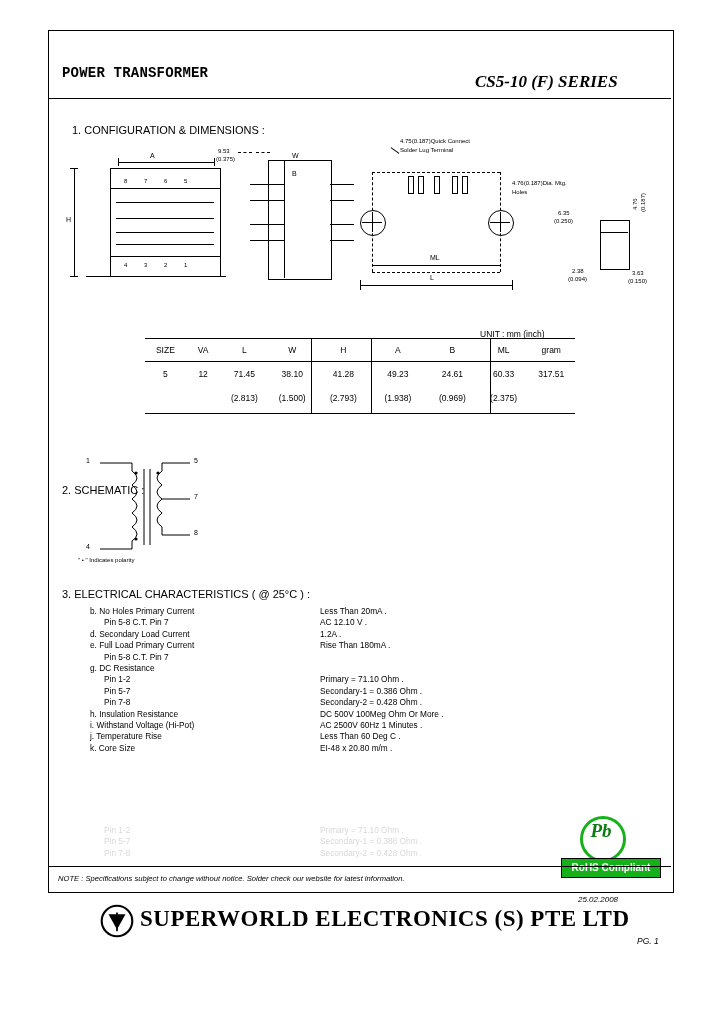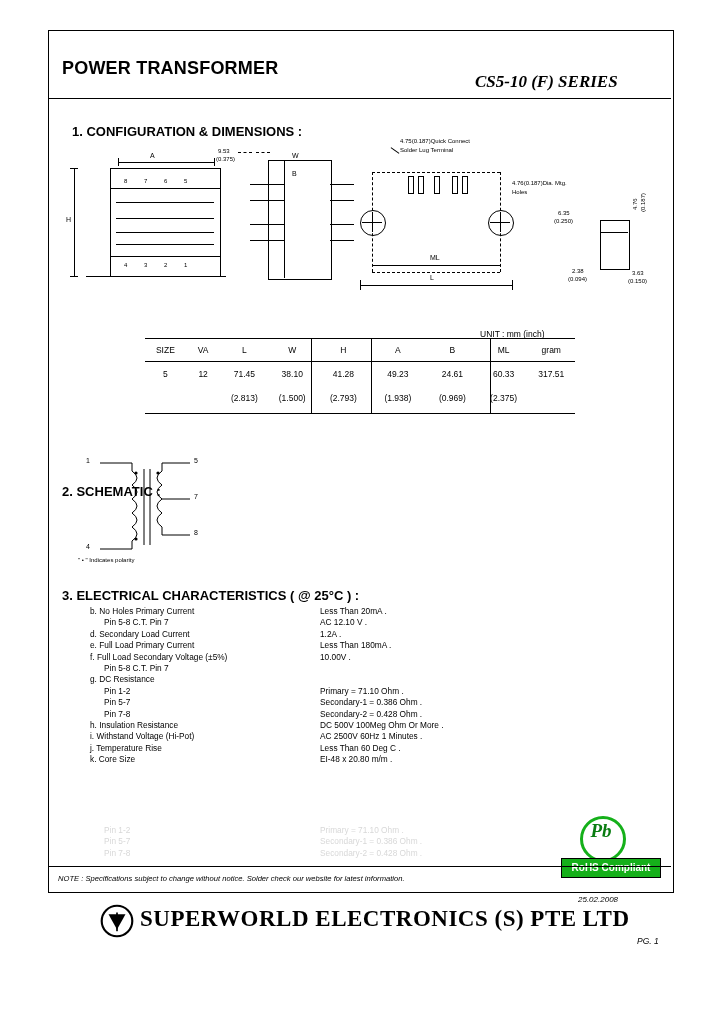--- a/index.html
+++ b/index.html
@@ -1,22 +1,22 @@
 <!DOCTYPE html>
 <html><head>
 <meta charset="utf-8">
 <style>
   html,body{margin:0;padding:0;background:#fff;}
   body{width:720px;height:1012px;font-family:"Liberation Sans",sans-serif;color:#000;position:relative;}
   .page{position:absolute;left:0;top:0;width:720px;height:1012px;background:#fff;}
   .frame{position:absolute;left:48px;top:30px;width:624px;height:861px;border:1px solid #000;}
-  .title{position:absolute;left:62px;top:58px;font-size:18px;font-weight:bold;letter-spacing:.2px;}
+  .title{position:absolute;left:62px;top:65px;font-size:14px;font-weight:bold;letter-spacing:.2px;font-family:Liberation Mono, monospace;}
   .series{position:absolute;left:475px;top:72px;font-size:17px;font-style:italic;font-weight:bold;font-family:"Liberation Serif",serif;}
   .hrule{position:absolute;left:49px;top:98px;width:622px;height:1px;background:#000;}
-  .sec-h{position:absolute;font-size:13px;font-weight:bold;}
+  .sec-h{position:absolute;font-size:11px;font-weight:normal;}
   .unit{position:absolute;left:480px;top:329px;font-size:8.5px;}
 
   
   .draw{position:absolute;left:60px;top:140px;width:600px;height:170px;}
   .ln{position:absolute;background:#000;}
   .hl{height:1px;}
   .vl{width:1px;}
   .dash-h{position:absolute;height:0;border-top:1px dashed #000;}
   .dash-v{position:absolute;width:0;border-left:1px dashed #000;}
   .tiny{position:absolute;font-size:6px;font-family:"Liberation Sans",sans-serif;}
@@ -247,25 +247,21 @@
     <div class="row">
         <span class="lbl" style="left:42px">Pin  5-8  C.T. Pin 7</span>
         <span class="val">AC  12.10 V .</span>
       </div>
     <div class="row">
         <span class="lbl">d. Secondary Load  Current</span>
         <span class="val">1.2A .</span>
       </div>
     <div class="row">
         <span class="lbl">e. Full Load  Primary  Current</span>
-        <span class="val">Less Than  180mA .</span>
-      </div>
-    <div class="row">
-        <span class="lbl">f. Full Load  Secondary Voltage (±5%)</span>
-        <span class="val">10.00V .</span>
+        <span class="val">Rise Than  180mA .</span>
       </div>
     <div class="row">
         <span class="lbl" style="left:42px">Pin  5-8  C.T. Pin 7</span>
         <span class="val"></span>
       </div>
     <div class="row">
         <span class="lbl">g. DC  Resistance</span>
         <span class="val"></span>
       </div>
     <div class="row">

